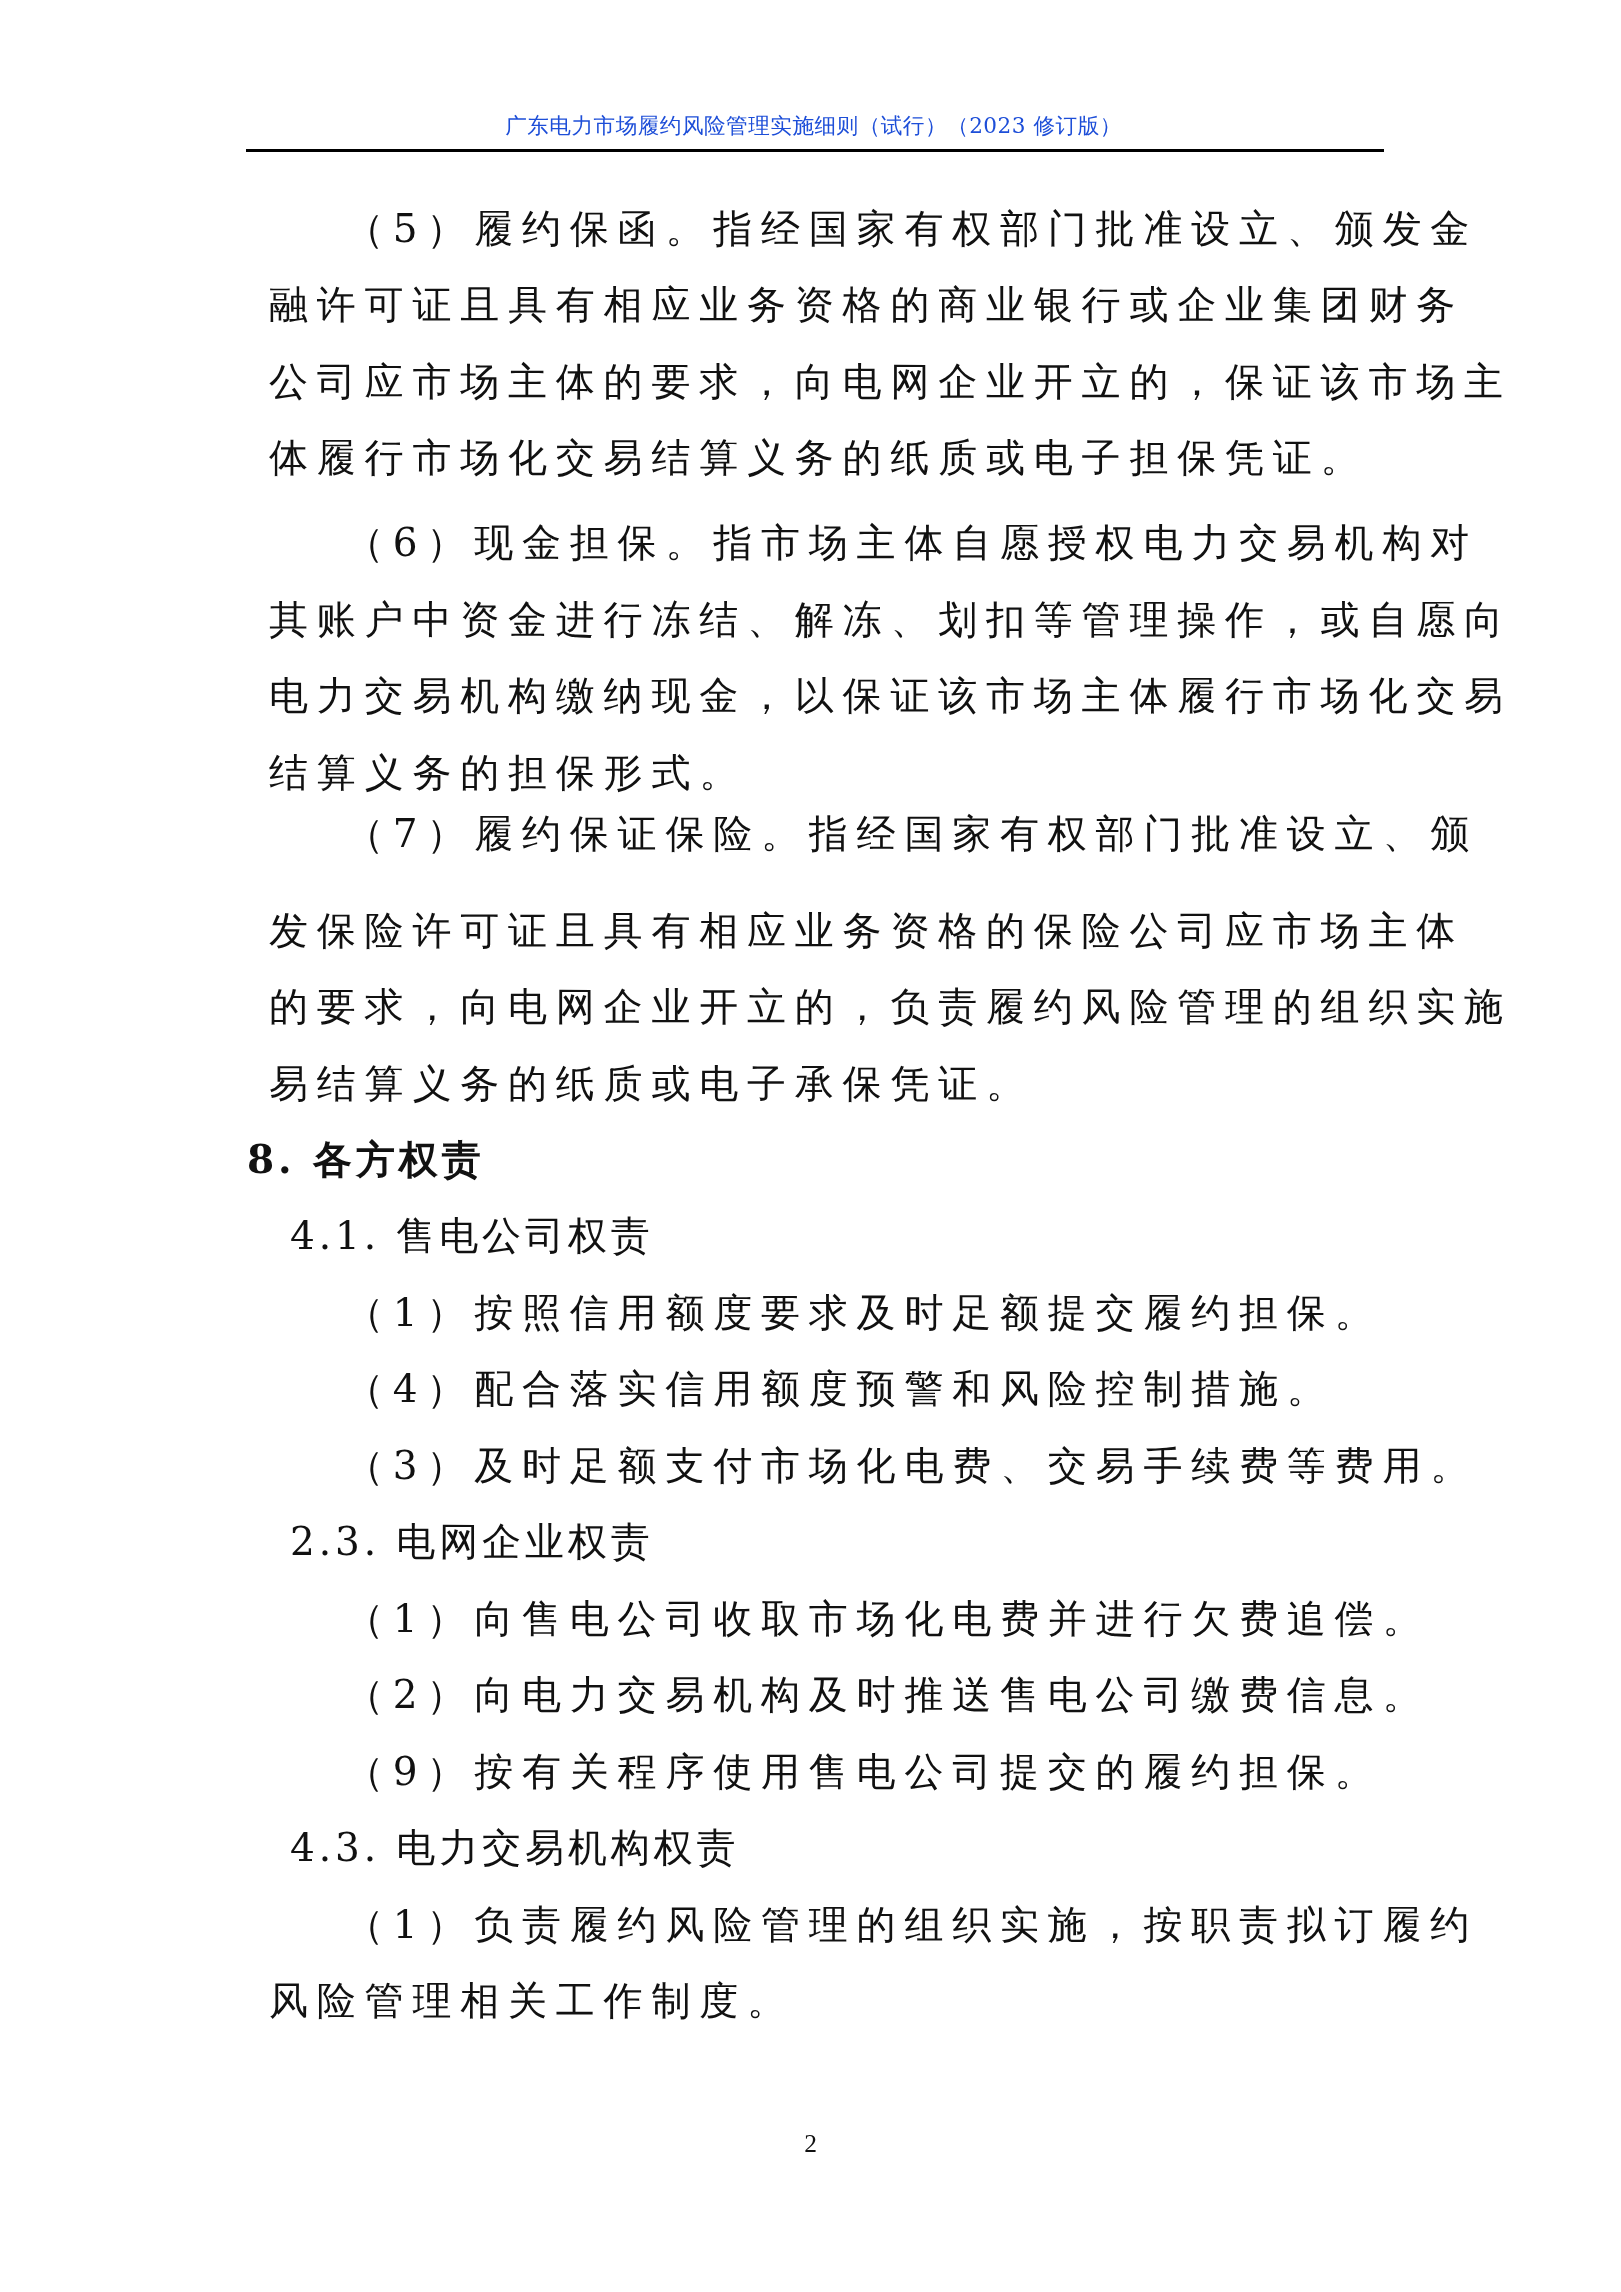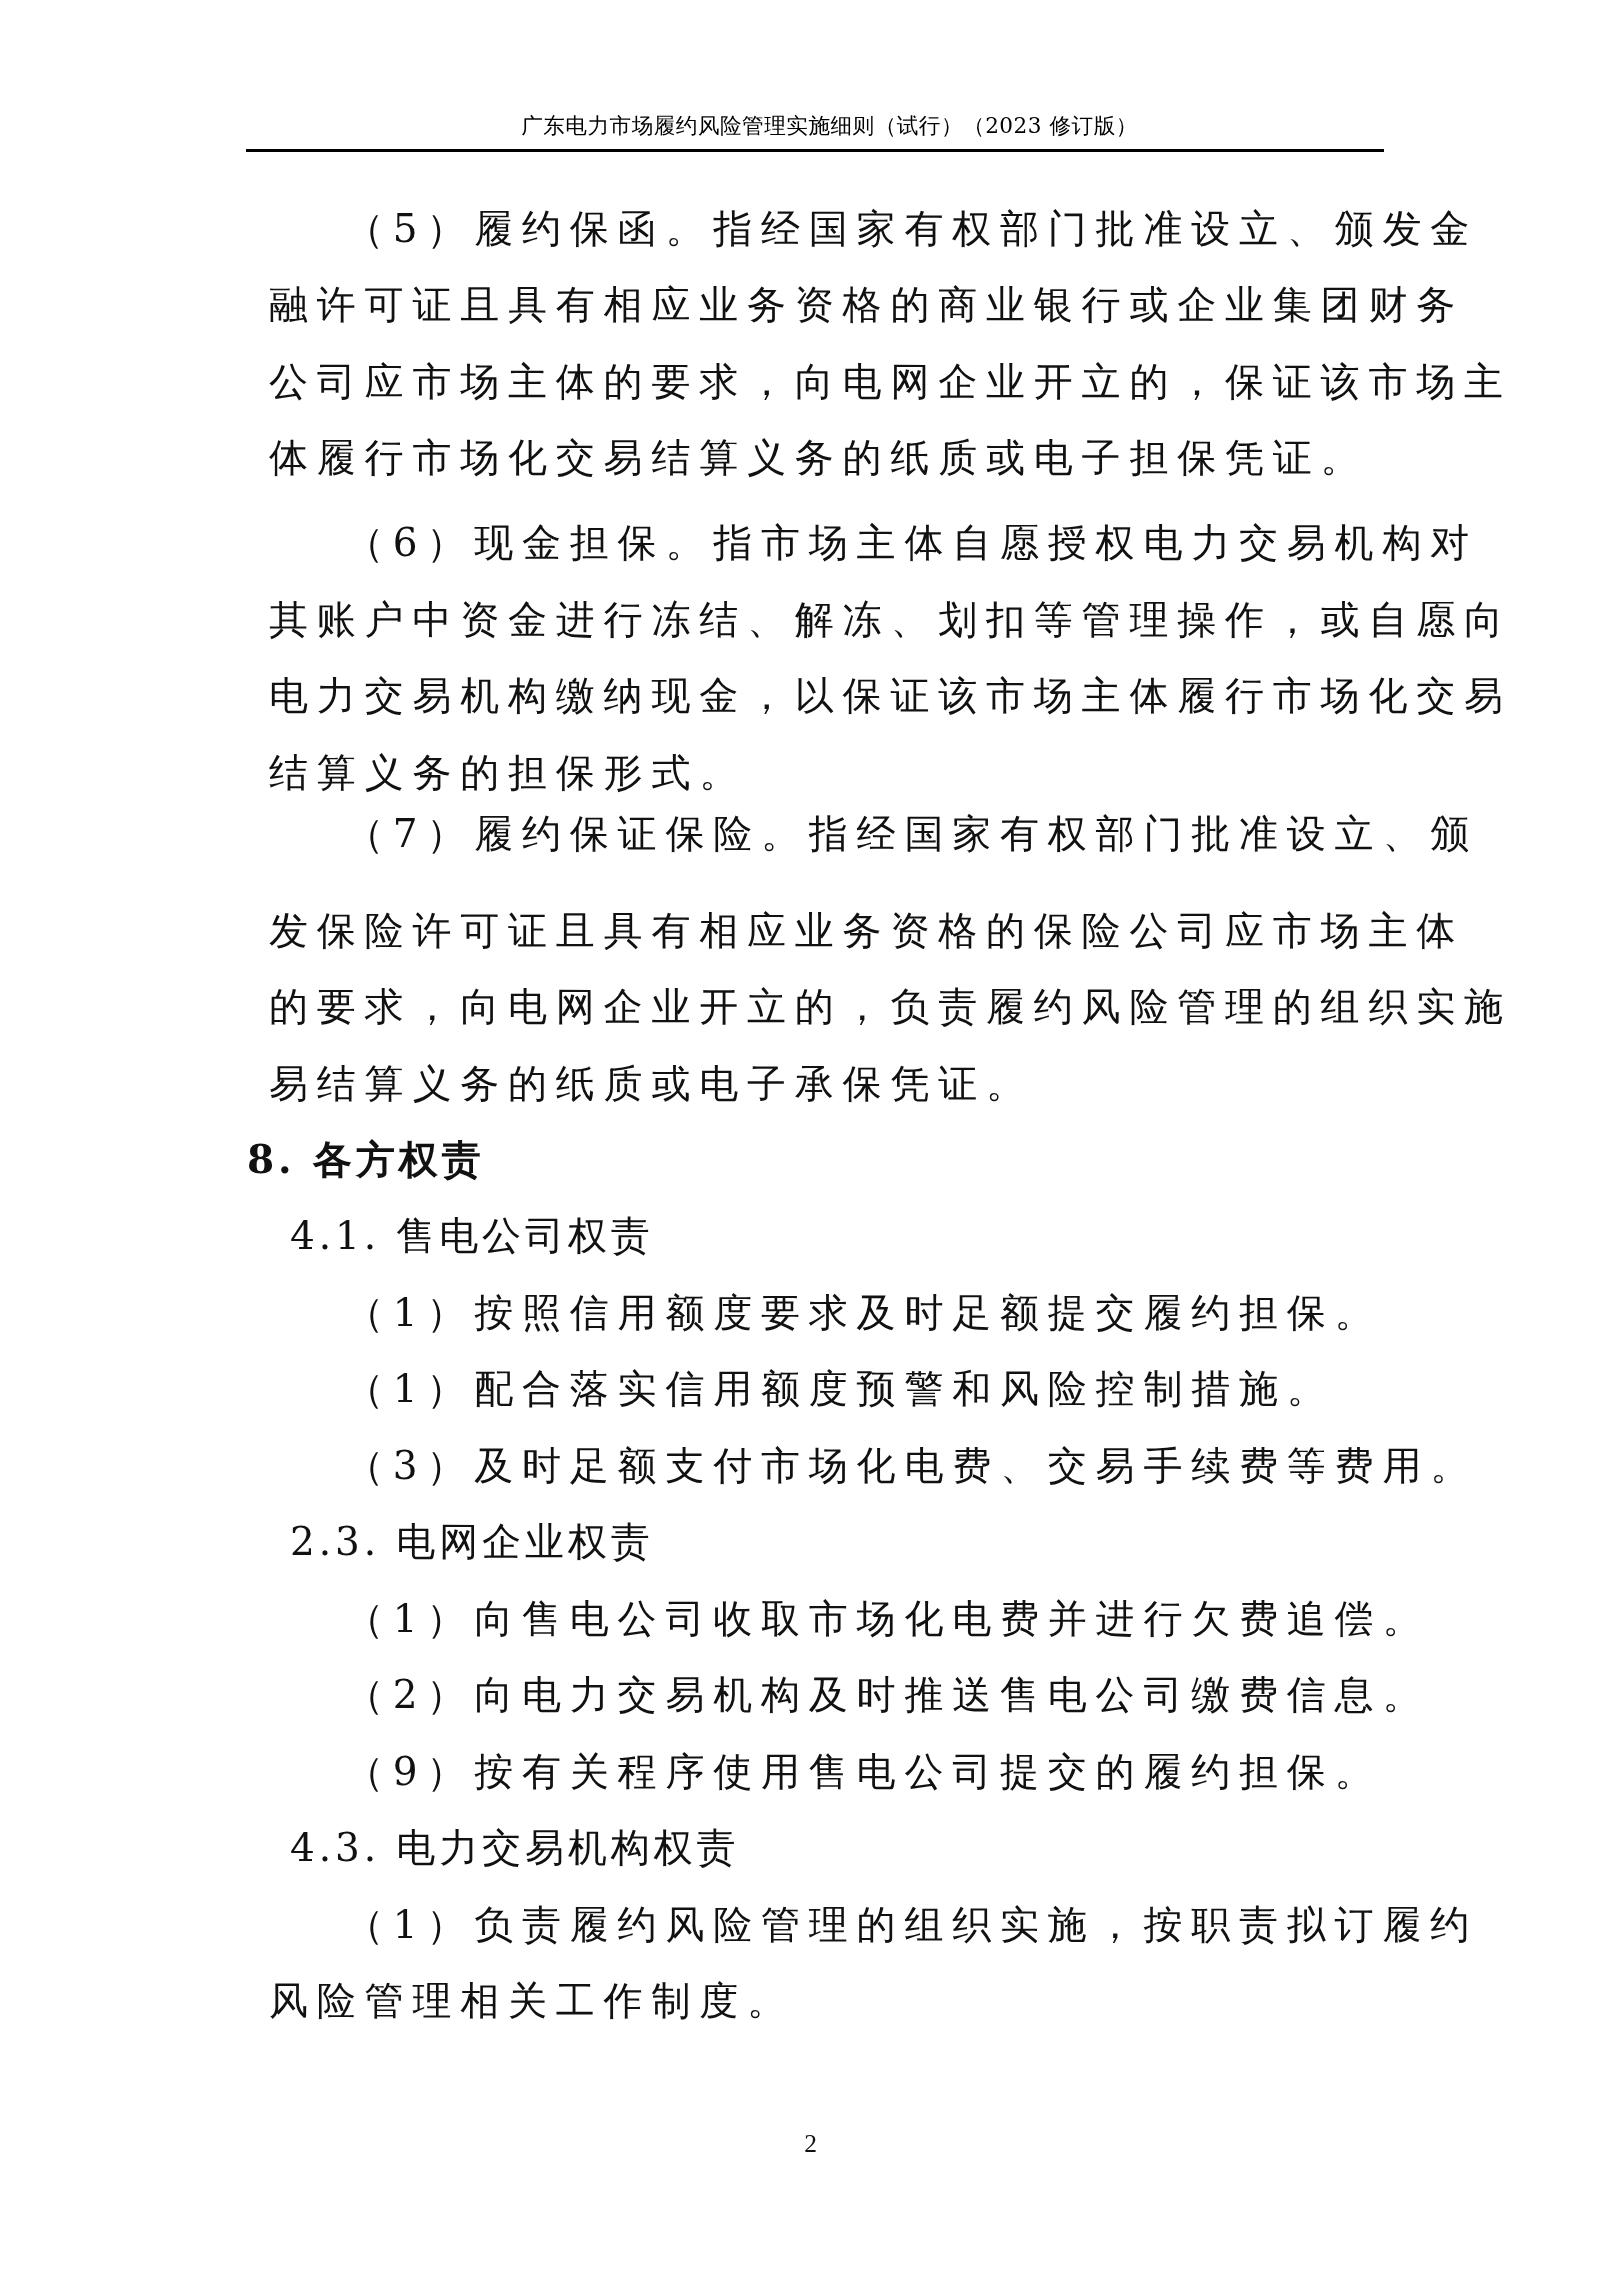--- a/index.html
+++ b/index.html
@@ -1,22 +1,22 @@
 <!DOCTYPE html>
 <html><head>
   <meta charset="utf-8">
   <style>
     html, body { margin: 0; padding: 0; background: #ffffff; }
     body {
       width: 1621px; height: 2293px; position: relative; overflow: hidden;
       font-family: "DejaVu Serif", "Liberation Serif", serif; color: #111111;
     }
     .header-title {
-      position: absolute; left: 261px; width: 1137px; top: 111px;
-      text-align: center; font-size: 21.6px; letter-spacing: 0.5px; color: #000000;
+      position: absolute; left: 245px; width: 1137px; top: 111px;
+      text-align: center; font-size: 21.6px; letter-spacing: 0.5px; color: #1d4ed8;
       white-space: nowrap;
     }
     .header-rule {
       position: absolute; left: 246px; width: 1138px; top: 149px; height: 2.9px;
       background: #000;
     }
     .line {
       position: absolute; white-space: nowrap; font-size: 39px;
       letter-spacing: 8.8px; line-height: 49px;
     }
@@ -51,21 +51,21 @@
 
   <div class="line indent" style="top:809px;">（7）履约保证保险。指经国家有权部门批准设立、颁</div>
   <div class="line body-line" style="top:906px;">发保险许可证且具有相应业务资格的保险公司应市场主体</div>
   <div class="line body-line" style="top:982px;">的要求，向电网企业开立的，负责履约风险管理的组织实施</div>
   <div class="line body-line" style="top:1059px;">易结算义务的纸质或电子承保凭证。</div>
 
   <div class="line h1" style="top:1135px;">8. 各方权责</div>
 
   <div class="line h2" style="top:1211px;">4.1. 售电公司权责</div>
   <div class="line indent" style="top:1288px;">（1）按照信用额度要求及时足额提交履约担保。</div>
-  <div class="line indent" style="top:1364px;">（1）配合落实信用额度预警和风险控制措施。</div>
+  <div class="line indent" style="top:1364px;">（4）配合落实信用额度预警和风险控制措施。</div>
   <div class="line indent" style="top:1441px;">（3）及时足额支付市场化电费、交易手续费等费用。</div>
 
   <div class="line h2" style="top:1517px;">2.3. 电网企业权责</div>
   <div class="line indent" style="top:1594px;">（1）向售电公司收取市场化电费并进行欠费追偿。</div>
   <div class="line indent" style="top:1670px;">（2）向电力交易机构及时推送售电公司缴费信息。</div>
   <div class="line indent" style="top:1747px;">（9）按有关程序使用售电公司提交的履约担保。</div>
 
   <div class="line h2" style="top:1823px;">4.3. 电力交易机构权责</div>
   <div class="line indent" style="top:1900px;">（1）负责履约风险管理的组织实施，按职责拟订履约</div>
   <div class="line body-line" style="top:1976px;">风险管理相关工作制度。</div>

